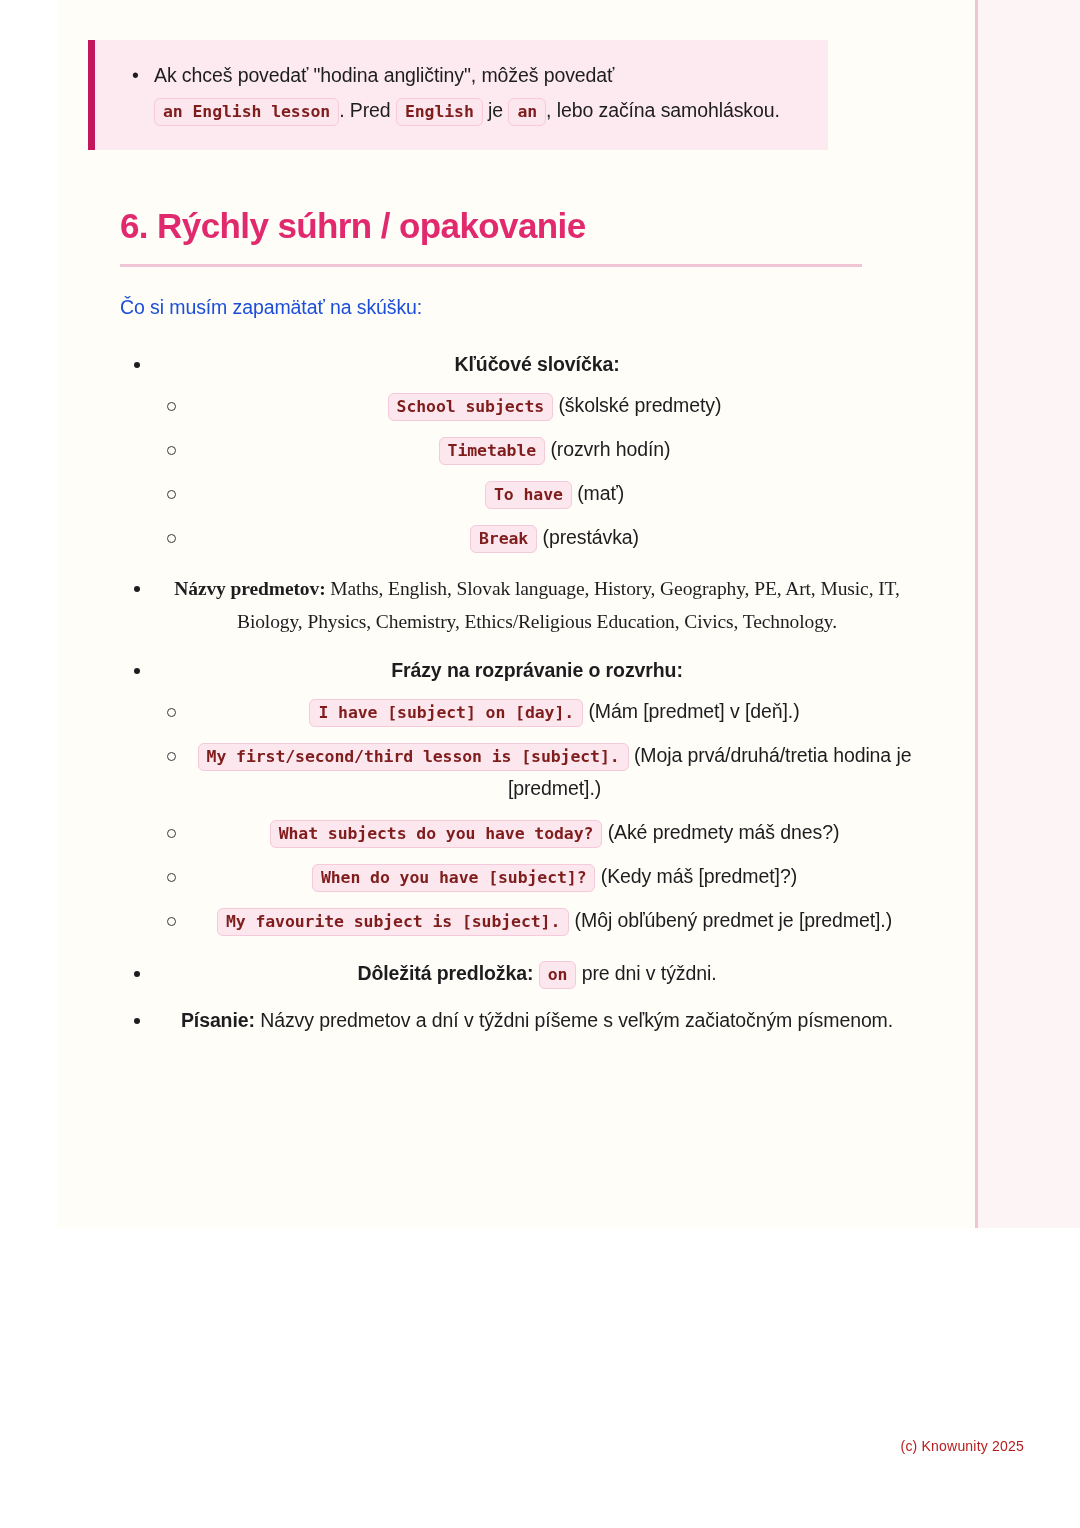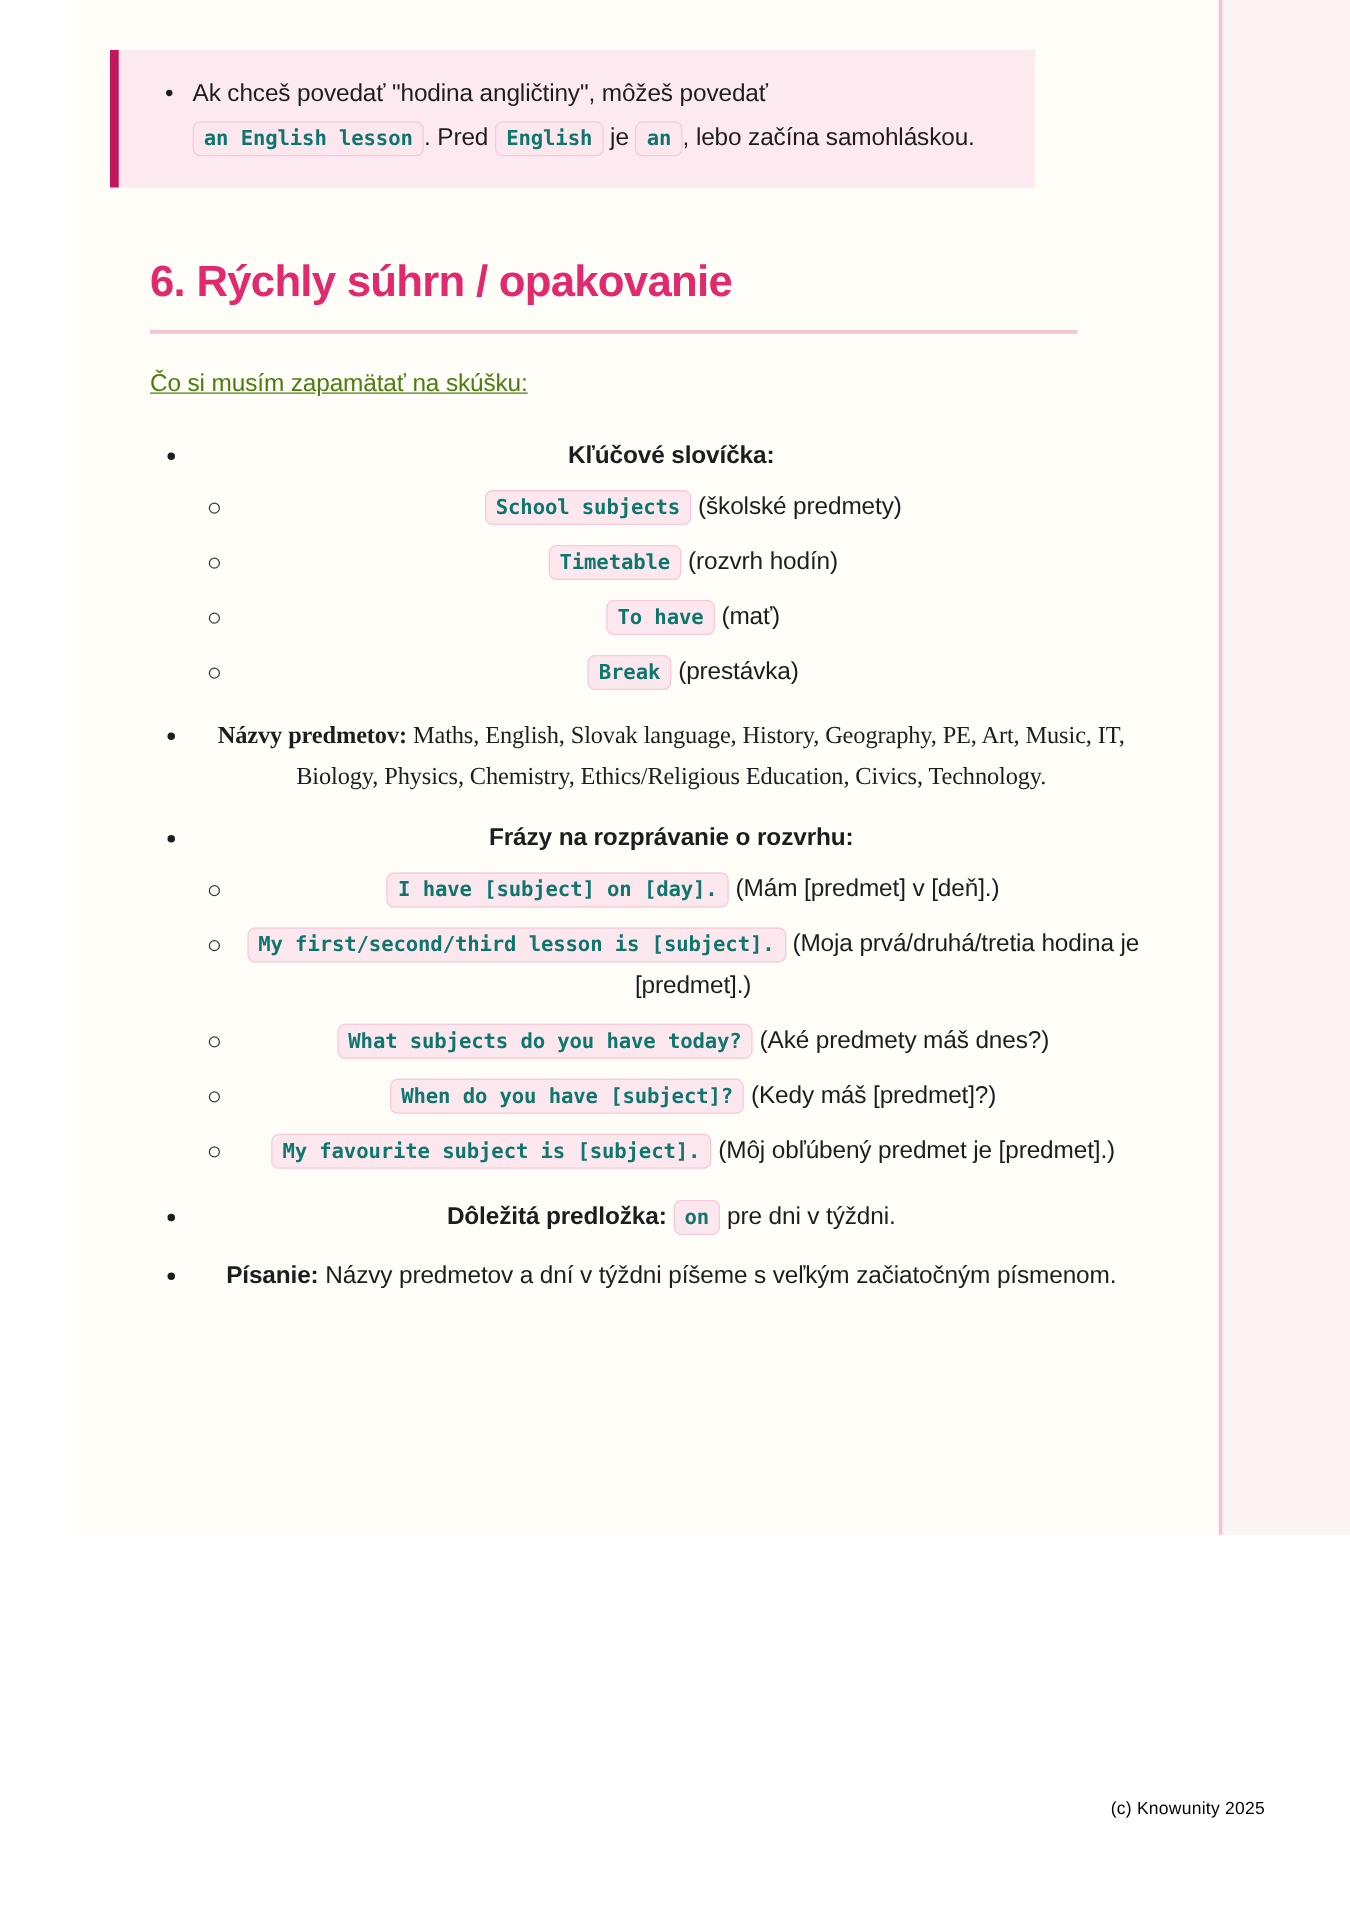--- a/index.html
+++ b/index.html
@@ -95,23 +95,22 @@
     margin-top: 17px;
     width: 742px;
     height: 3px;
     background: #f2c5d6;
   }
 
   p.lead {
     margin-top: 25px;
     font-size: 19.5px;
     line-height: 30px;
-    color: #4d7c0f;
-    letter-spacing: -0.1px;
-    text-decoration: underline;
+    color: #1d4ed8;
+    letter-spacing: -0.1px;
   }
 
   
   ul.outer {
     list-style: none;
     margin-top: 26px;
     text-align: center;
   }
   ul.outer > li {
     position: relative;
@@ -157,36 +156,36 @@
     background: transparent;
   }
 
   b, .bold { font-weight: bold; }
 
   
   code {
     font-family: "DejaVu Sans Mono", monospace;
     font-size: 16.5px;
     font-weight: bold;
-    color: #0f766e;
+    color: #7f1d1d;
     background: #fce7ee;
     border: 1px solid #f6cada;
     border-radius: 6px;
     padding: 3px 8px 4px 8px;
     white-space: pre;
     line-height: 1;
   }
 
   
   .footer {
     position: absolute;
-    right: 68px;
+    right: 56px;
     top: 1438px;
     font-size: 14px;
-    color: #000000;
+    color: #b91c1c;
     letter-spacing: 0.2px;
   }
 </style>
 </head>
 <body>
 
 <div id="page">
 
   <div id="sheet"></div>
   <div id="right-gutter"></div>

